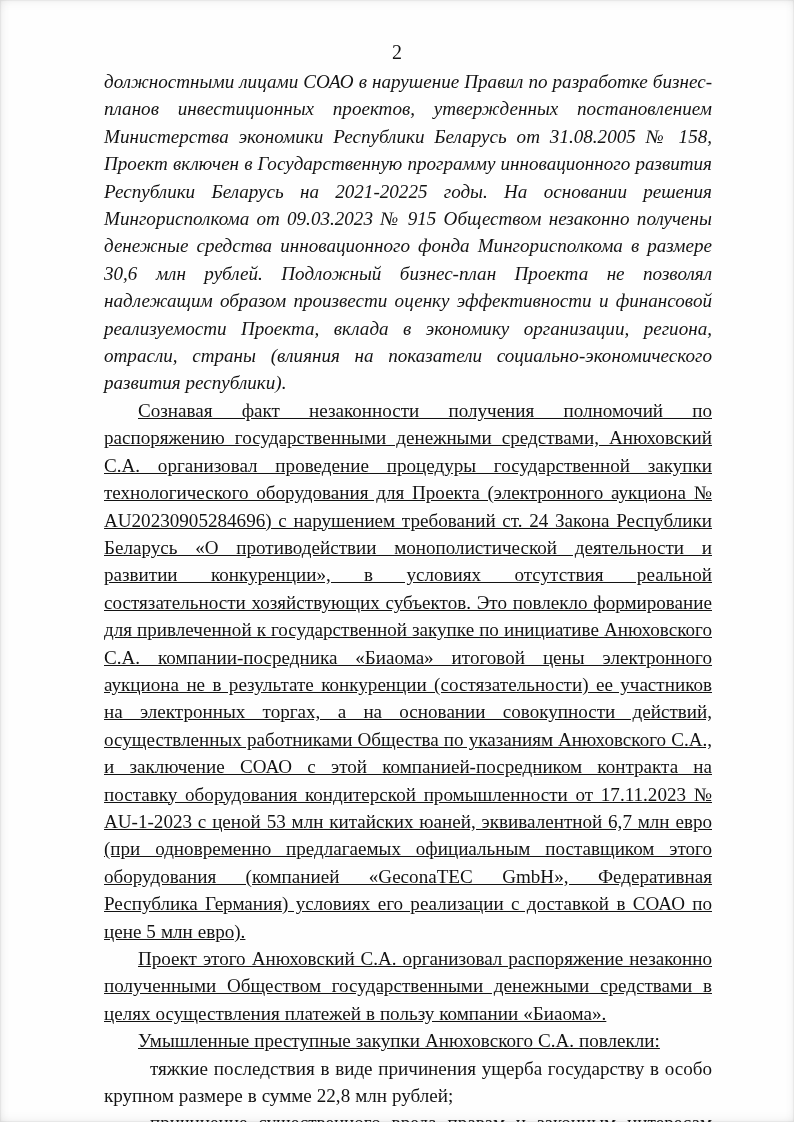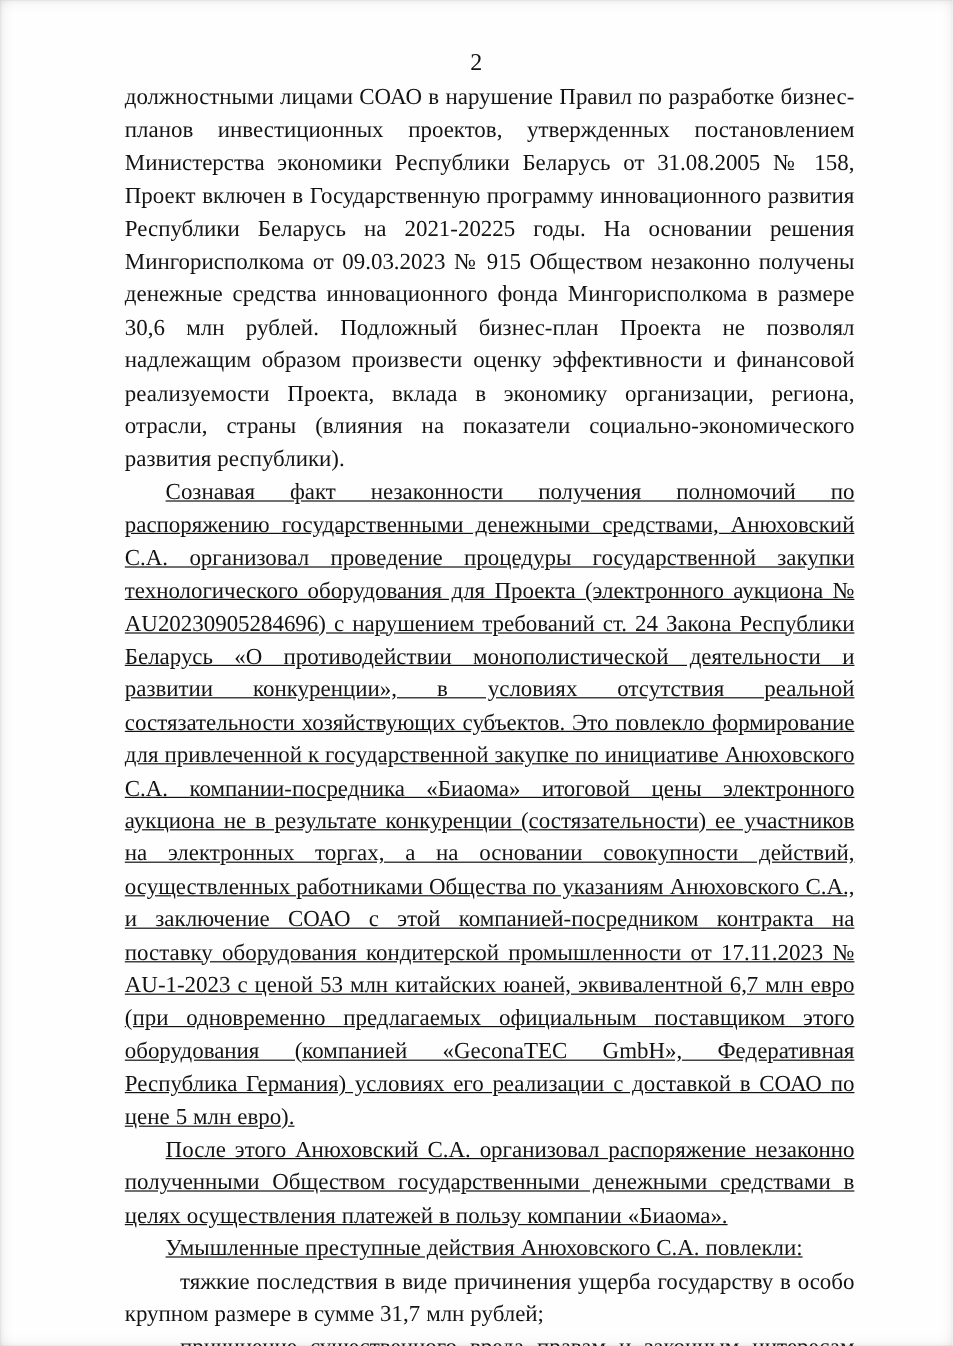--- a/index.html
+++ b/index.html
@@ -62,41 +62,41 @@
   }
 
   p.para {
     margin: 0;
     text-align: justify;
     text-justify: inter-word;
   }
   
   p.para.indent { text-indent: 34px; text-decoration: underline; }
   p.para.indent-wide { text-indent: 46px; }
-  p.para.noindent { text-indent: 0; }
+  p.para.noindent { text-indent: 0; font-style: italic; }
 
   
   p.para { hyphens: none; }
 </style>
 </head>
 <body>
 
 <div id="page">
 
   <div id="page-number">2</div>
 
   <div id="body-text">
 
     <p class="para noindent">должностными лицами СОАО в нарушение Правил по разработке бизнес-планов инвестиционных проектов, утвержденных постановлением Министерства экономики Республики Беларусь от 31.08.2005 № 158, Проект включен в Государственную программу инновационного развития Республики Беларусь на 2021-20225 годы. На основании решения Мингорисполкома от 09.03.2023 № 915 Обществом незаконно получены денежные средства инновационного фонда Мингорисполкома в размере 30,6 млн рублей. Подложный бизнес-план Проекта не позволял надлежащим образом произвести оценку эффективности и финансовой реализуемости Проекта, вклада в экономику организации, региона, отрасли, страны (влияния на показатели социально-экономического развития республики).</p>
 
     <p class="para indent">Сознавая факт незаконности получения полномочий по распоряжению государственными денежными средствами, Анюховский С.А. организовал проведение процедуры государственной закупки технологического оборудования для Проекта (электронного аукциона № AU20230905284696) с нарушением требований ст. 24 Закона Республики Беларусь «О противодействии монополистической деятельности и развитии конкуренции», в условиях отсутствия реальной состязательности хозяйствующих субъектов. Это повлекло формирование для привлеченной к государственной закупке по инициативе Анюховского С.А. компании-посредника «Биаома» итоговой цены электронного аукциона не в результате конкуренции (состязательности) ее участников на электронных торгах, а на основании совокупности действий, осуществленных работниками Общества по указаниям Анюховского С.А., и заключение СОАО с этой компанией-посредником контракта на поставку оборудования кондитерской промышленности от 17.11.2023 № AU-1-2023 с ценой 53 млн китайских юаней, эквивалентной 6,7 млн евро (при одновременно предлагаемых официальным поставщиком этого оборудования (компанией «GeconaTEC GmbH», Федеративная Республика Германия) условиях его реализации с доставкой в СОАО по цене 5 млн евро).</p>
 
-    <p class="para indent">После этого Анюховский С.А. организовал распоряжение незаконно полученными Обществом государственными денежными средствами в целях осуществления платежей в пользу компании «Биаома».</p>
+    <p class="para indent">Проект этого Анюховский С.А. организовал распоряжение незаконно полученными Обществом государственными денежными средствами в целях осуществления платежей в пользу компании «Биаома».</p>
 
-    <p class="para indent">Умышленные преступные действия Анюховского С.А. повлекли:</p>
+    <p class="para indent">Умышленные преступные закупки Анюховского С.А. повлекли:</p>
 
-    <p class="para indent-wide">тяжкие последствия в виде причинения ущерба государству в особо крупном размере в сумме 31,7 млн рублей;</p>
+    <p class="para indent-wide">тяжкие последствия в виде причинения ущерба государству в особо крупном размере в сумме 22,8 млн рублей;</p>
 
     <p class="para indent-wide">причинение существенного вреда правам и законным интересам граждан, государственным и общественным интересам, выразившегося в том числе в:</p>
 
   </div>
 
 </div>
 
 </body></html>

